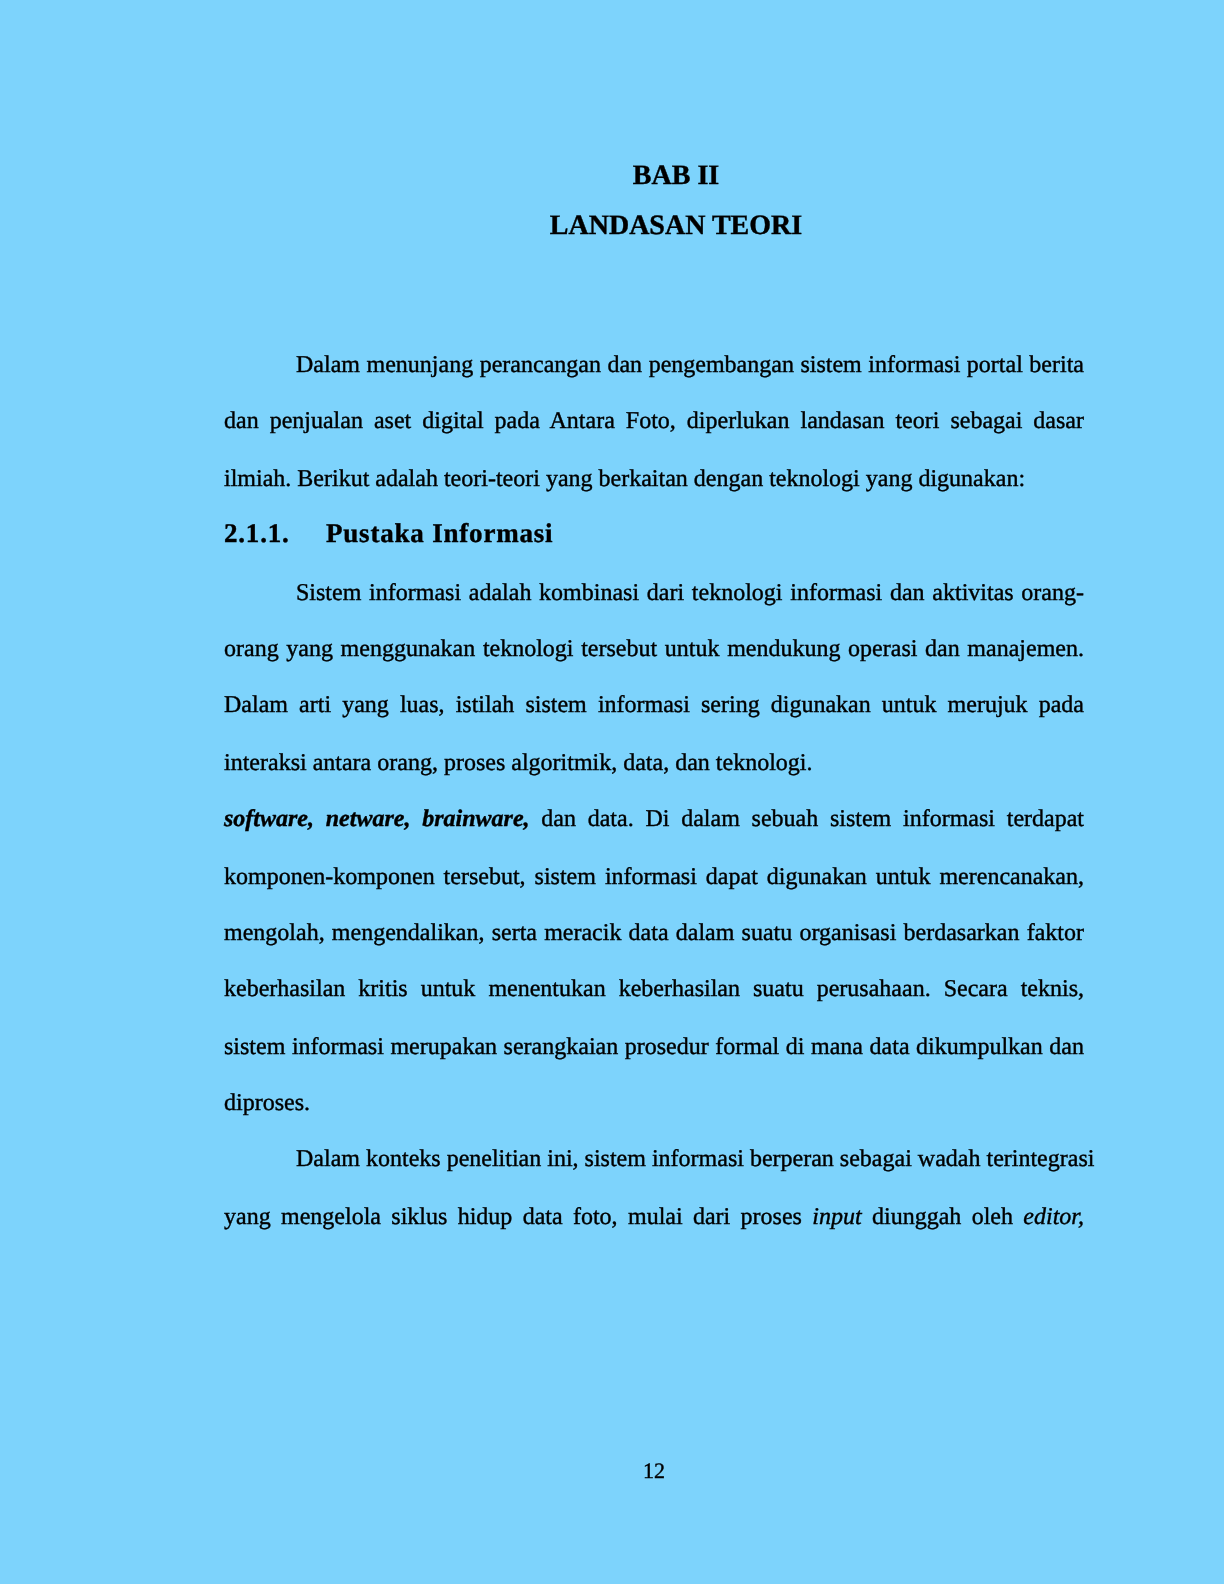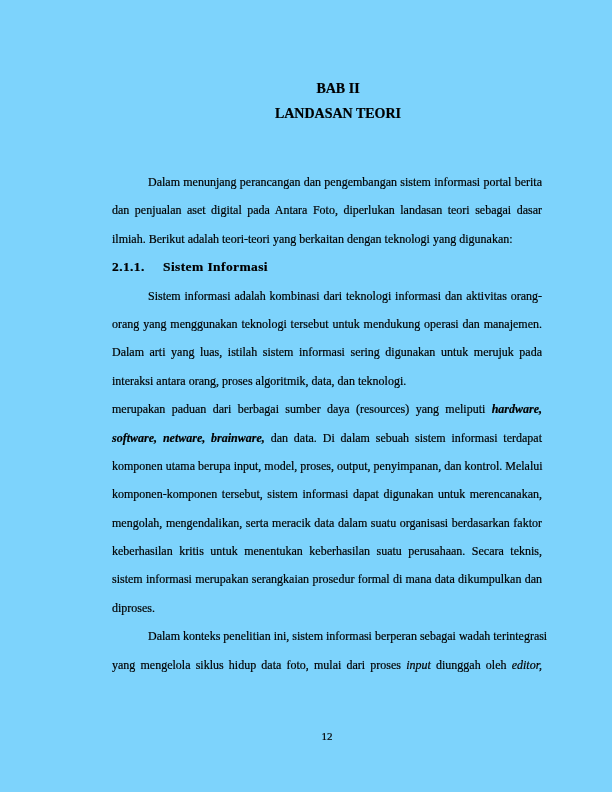--- a/index.html
+++ b/index.html
@@ -69,34 +69,31 @@
 
   <div class="col chapter-title">LANDASAN TEORI</div>
 
   <div class="col flow">
 
 
     <div class="ln ind">Dalam menunjang perancangan dan pengembangan sistem informasi portal berita</div>
     <div class="ln">dan penjualan aset digital pada Antara Foto, diperlukan landasan teori sebagai dasar</div>
     <div class="ln end">ilmiah. Berikut adalah teori-teori yang berkaitan dengan teknologi yang digunakan:</div>
 
-    <div class="ln shead"><span class="num">2.1.1.</span><span>Sistem Informasi</span></div>
+    <div class="ln shead"><span class="num">2.1.1.</span><span>Pustaka Informasi</span></div>
 
     <div class="ln ind">Sistem informasi adalah kombinasi dari teknologi informasi dan aktivitas orang-</div>
     <div class="ln">orang yang menggunakan teknologi tersebut untuk mendukung operasi dan manajemen.</div>
     <div class="ln">Dalam arti yang luas, istilah sistem informasi sering digunakan untuk merujuk pada</div>
     <div class="ln end">interaksi antara orang, proses algoritmik, data, dan teknologi.</div>
 
-    <div class="ln"><span>merupakan paduan dari berbagai sumber daya (resources) yang meliputi</span>
-      <span class="bi">hardware,</span></div>
     <div class="ln"><span class="bi">software,</span>
       <span class="bi">netware,</span>
       <span class="bi">brainware,</span>
       <span>dan data. Di dalam sebuah sistem informasi terdapat</span></div>
-    <div class="ln">komponen utama berupa input, model, proses, output, penyimpanan, dan kontrol. Melalui</div>
     <div class="ln">komponen-komponen tersebut, sistem informasi dapat digunakan untuk merencanakan,</div>
     <div class="ln">mengolah, mengendalikan, serta meracik data dalam suatu organisasi berdasarkan faktor</div>
     <div class="ln">keberhasilan kritis untuk menentukan keberhasilan suatu perusahaan. Secara teknis,</div>
     <div class="ln">sistem informasi merupakan serangkaian prosedur formal di mana data dikumpulkan dan</div>
     <div class="ln end">diproses.</div>
 
     <div class="ln ind">Dalam konteks penelitian ini, sistem informasi berperan sebagai wadah terintegrasi</div>
     <div class="ln"><span>yang mengelola siklus hidup data foto, mulai dari proses</span>
       <span class="it">input</span>
       <span>diunggah oleh</span>

